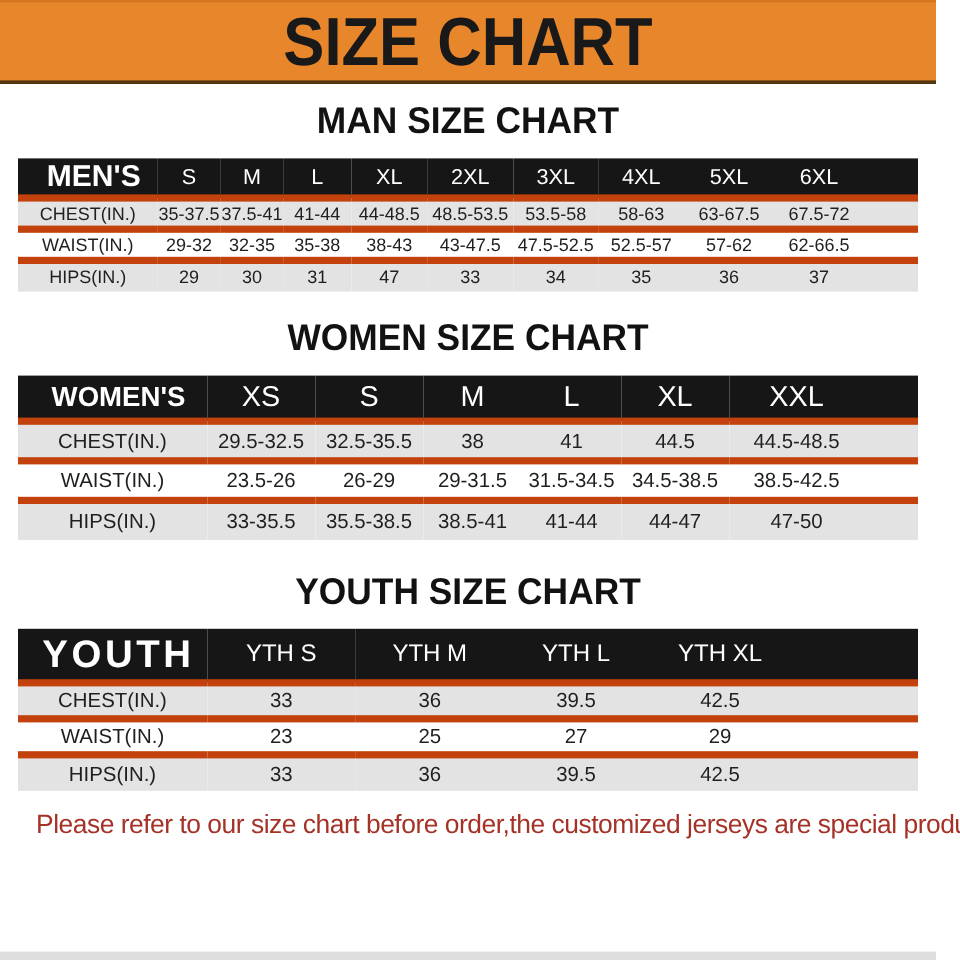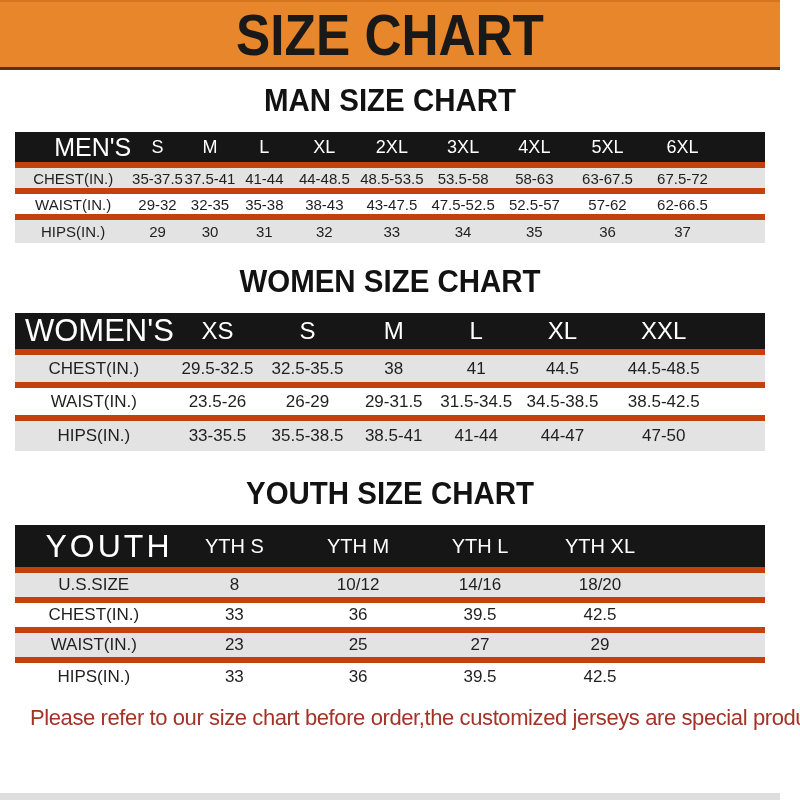--- a/index.html
+++ b/index.html
@@ -44,40 +44,40 @@
     border-collapse: collapse; table-layout: fixed;
   }
   table.size-table thead th {
     background: var(--bar, #161616);
     color: #ffffff;
     font-weight: 400;
     text-align: center;
     vertical-align: middle;
   }
   table.size-table thead th:first-child {
-    font-weight: 400;
-    text-align: right;
+    font-weight: 700;
+    text-align: center;
     padding-left: 10px;
     margin-left: 16px;
   }
   table.size-table tbody tr { border-top: 6px solid #c2410c; }
   table.size-table tbody td {
     text-align: center; vertical-align: middle;
     color: #1f1f1f;
     background: #ffffff;
   }
   table.size-table tbody tr:nth-child(odd) td { background: var(--rowalt, #E3E3E3); }
 
   
   .men-table thead th { height: 33px; font-size: 18px; }
   .men-table thead th:first-child { font-size: 25px; }
   .men-table tbody td { height: 26px; font-size: 15px; }
   
   .women-table thead th { height: 38px; font-size: 24px; }
-  .women-table thead th:first-child { font-size: 31px; }
+  .women-table thead th:first-child { font-size: 23px; }
   .women-table tbody td { height: 33px; font-size: 17px; }
   
   .youth-table thead th { height: 45px; font-size: 20px; }
   .youth-table thead th:first-child { font-size: 32px; letter-spacing: 3px; }
   .youth-table tbody td { height: 30px; font-size: 17px; }
 
   
   .disclaimer {
     margin-top: 12px;
     padding-left: 30px; padding-right: 20px;
@@ -160,21 +160,21 @@
             <td>52.5-57</td>
             <td>57-62</td>
             <td>62-66.5</td>
             <td></td>
           </tr>
           <tr>
             <td>HIPS(IN.)</td>
             <td>29</td>
             <td>30</td>
             <td>31</td>
-            <td>32</td>
+            <td>47</td>
             <td>33</td>
             <td>34</td>
             <td>35</td>
             <td>36</td>
             <td>37</td>
             <td></td>
           </tr>
         </tbody>
     </table>
   </section>
@@ -255,28 +255,20 @@
             <th>YOUTH</th>
             <th>YTH S</th>
             <th>YTH M</th>
             <th>YTH L</th>
             <th>YTH XL</th>
             <th></th>
           </tr>
         </thead>
       <tbody>
           <tr>
-            <td>U.S.SIZE</td>
-            <td>8</td>
-            <td>10/12</td>
-            <td>14/16</td>
-            <td>18/20</td>
-            <td></td>
-          </tr>
-          <tr>
             <td>CHEST(IN.)</td>
             <td>33</td>
             <td>36</td>
             <td>39.5</td>
             <td>42.5</td>
             <td></td>
           </tr>
           <tr>
             <td>WAIST(IN.)</td>
             <td>23</td>

